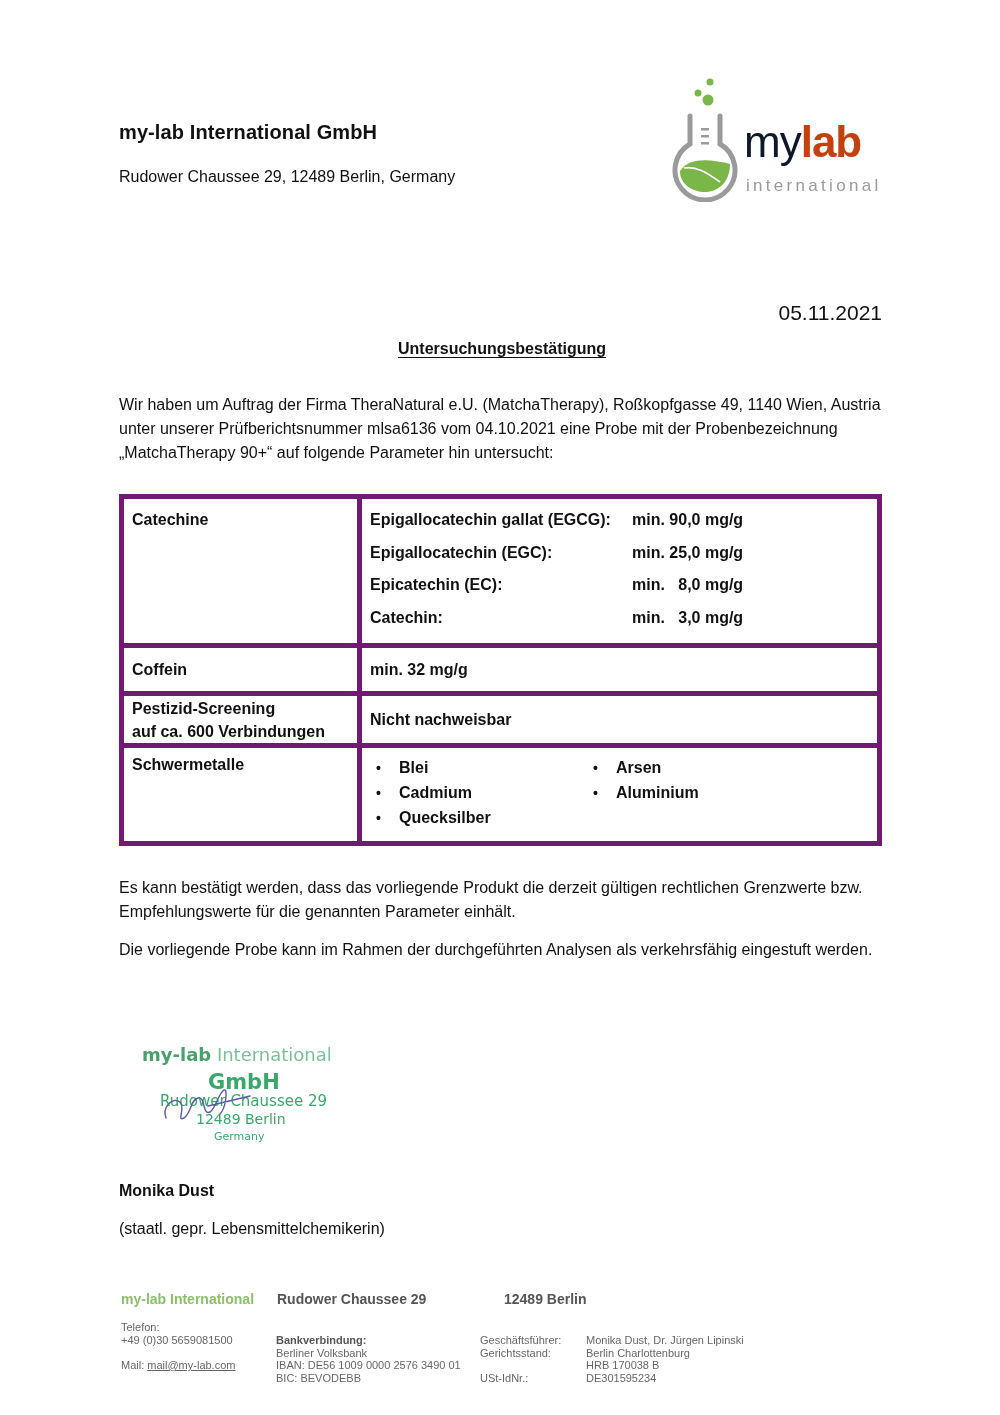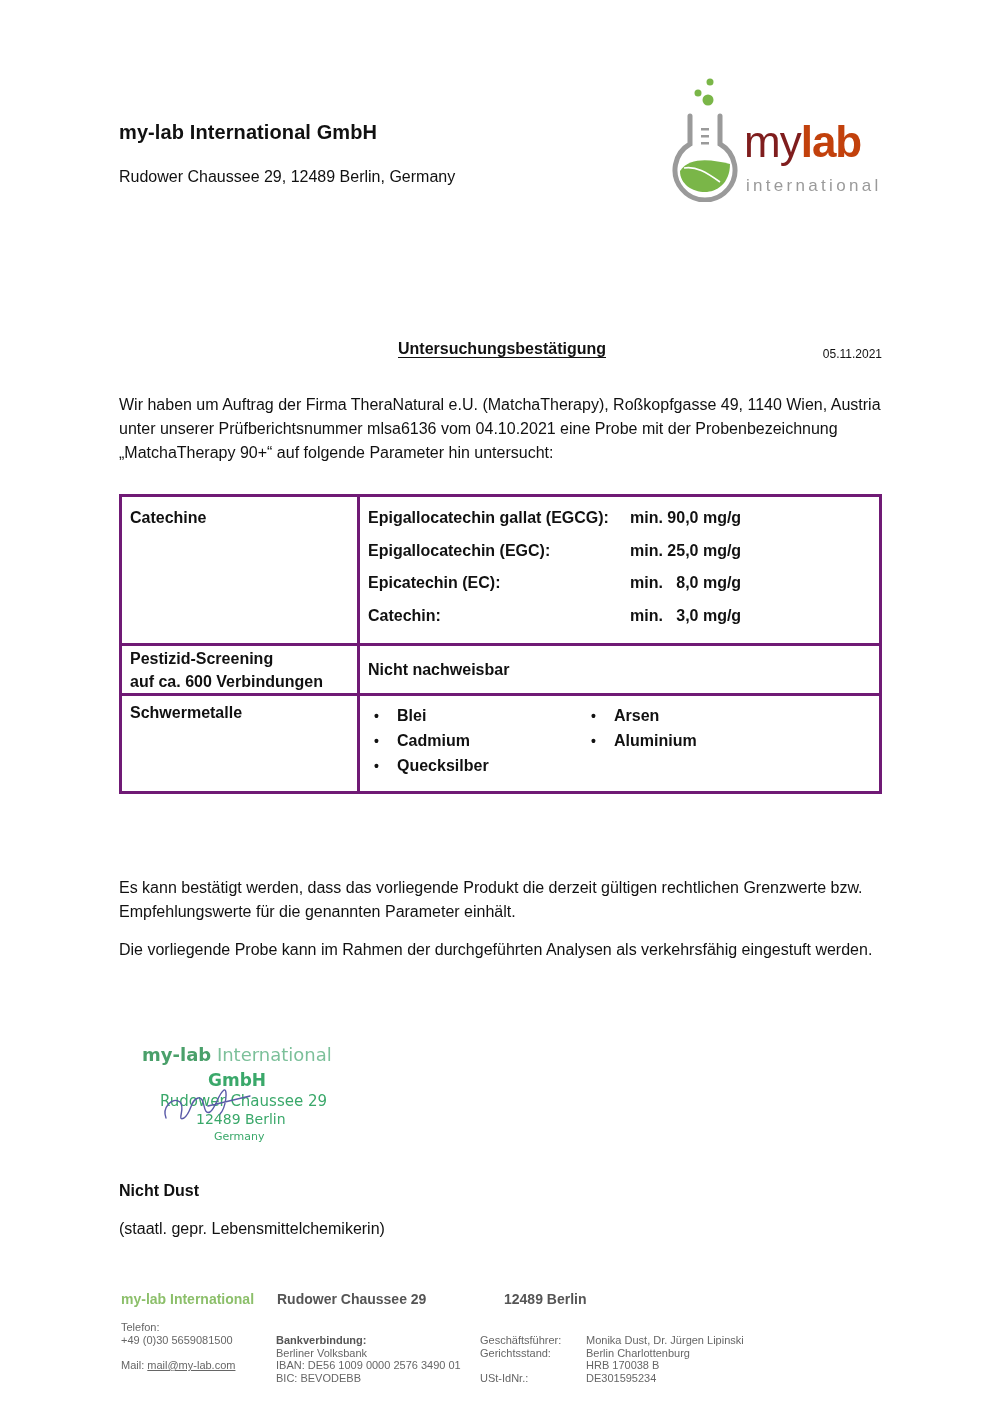--- a/index.html
+++ b/index.html
@@ -12,37 +12,37 @@
   }
   .abs { position: absolute; }
 
   
   .company-name { left: 119px; top: 121px; font-size: 20px; font-weight: bold; letter-spacing: 0.1px; }
   .addr { left: 119px; top: 165px; font-size: 16px; line-height: 23px; }
 
   
   .logo { left: 668px; top: 76px; width: 224px; height: 126px; }
   .logo-word { position: absolute; left: 76px; top: 44px; font-size: 44px; line-height: 44px; letter-spacing: -1px; }
-  .logo-my { color: #7f1d1d; font-weight: normal; }
+  .logo-my { color: #0f172a; font-weight: normal; }
   .logo-lab { color: #c2410c; font-weight: bold; }
   .logo-intl { position: absolute; left: 78px; top: 100px; font-size: 17px; color: #9a9a9a; letter-spacing: 3.3px; }
 
-  .date { right: 118px; top: 301px; font-size: 12px; margin-top: 46px; }
+  .date { right: 118px; top: 301px; font-size: 21px; }
   .title { left: 398px; top: 340px; font-size: 16px; font-weight: bold; text-decoration: underline; text-underline-offset: 3px; }
 
   .intro { left: 119px; top: 393px; width: 770px; font-size: 16px; line-height: 24px; }
 
   
   .results-table {
     left: 119px; top: 494px; width: 763px;
     border-collapse: collapse;
     font-size: 16px; font-weight: bold;
   }
   .results-table td {
-    border: 3px solid #701a75;
+    border: 5px solid #701a75;
     vertical-align: top;
   }
   .col-left { width: 238px; padding: 12px 8px 0 8px; }
   .col-right { padding: 0 8px; }
   .row-catechine { height: 149px; }
   .row-coffein { height: 48px; }
   .row-pest { height: 49px; }
   .row-schwer { height: 98px; }
   .cat-line { display: flex; height: 32.5px; align-items: flex-start; }
   .cat-name { width: 262px; }
@@ -58,21 +58,21 @@
   .bullet { width: 23px; font-size: 14px; }
 
   .confirm { left: 119px; width: 770px; font-size: 16px; font-weight: normal; line-height: 24px; }
   .confirm1 { top: 876px; }
   .confirm2 { top: 938px; }
 
   
   .stamp { left: 140px; top: 1040px; width: 210px; height: 110px; color: #3aa86a; text-align: center; font-family: "DejaVu Sans", sans-serif; }
   .stamp .s1 { position: absolute; left: 2px; top: 4px; font-size: 18px; font-weight: bold; color: #4aa06a; white-space: nowrap; }
   .stamp .s1 .thin { font-weight: normal; color: #7cc09a; }
-  .stamp .s2 { position: absolute; left: 68px; top: 30px; font-size: 17px; font-weight: bold; }
+  .stamp .s2 { position: absolute; left: 68px; top: 30px; font-size: 21px; font-weight: bold; }
   .stamp .s3 { position: absolute; left: 20px; top: 52px; font-size: 15px; }
   .stamp .s4 { position: absolute; left: 56px; top: 71px; font-size: 14px; }
   .stamp .s5 { position: absolute; left: 74px; top: 90px; font-size: 11px; }
   .signature { position: absolute; left: 18px; top: 38px; width: 100px; height: 50px; }
 
   .signer { left: 119px; top: 1182px; font-size: 16px; font-weight: bold; }
   .signer-title { left: 119px; top: 1220px; font-size: 16px; }
 
   
   .footer { font-family: "Liberation Sans", sans-serif; color: #666666; }
@@ -134,20 +134,24 @@
           <span class="cat-name">Epicatechin (EC):</span>
           <span class="cat-val">min.   8,0 mg/g</span>
         </div>
         <div class="cat-line">
           <span class="cat-name">Catechin:</span>
           <span class="cat-val">min.   3,0 mg/g</span>
         </div>
       </div>
     </td>
   </tr>
+  <tr class="row-coffein">
+    <td class="col-left">Coffein</td>
+    <td class="col-right">min. 32 mg/g</td>
+  </tr>
   <tr class="row-pest">
     <td class="col-left">
       <div>Pestizid-Screening</div>
       <div>auf ca. 600 Verbindungen</div>
     </td>
     <td class="col-right">Nicht nachweisbar</td>
   </tr>
   <tr class="row-schwer">
     <td class="col-left">Schwermetalle</td>
     <td class="col-right">
@@ -185,21 +189,21 @@
   <div class="s1"><span>my-lab</span><span class="thin"> International</span></div>
   <div class="s2">GmbH</div>
   <div class="s3">Rudower Chaussee 29</div>
   <div class="s4">12489 Berlin</div>
   <div class="s5">Germany</div>
   <svg class="signature" viewBox="0 0 100 50">
     <path d="M8 40 C 4 30, 14 18, 22 24 C 28 30, 18 44, 26 40 C 34 34, 32 22, 40 20 C 48 18, 44 38, 52 34 C 58 30, 60 16, 66 12 C 70 10, 68 30, 62 36 M 50 28 L 92 18" fill="none" stroke="#5a5aa8" stroke-width="1.4" stroke-linecap="round"></path>
   </svg>
 </div>
 
-<div class="abs signer">Nicht Dust</div>
+<div class="abs signer">Monika Dust</div>
 <div class="abs signer-title">(staatl. gepr. Lebensmittelchemikerin)</div>
 
 <div class="abs footer f-brand">my-lab International</div>
 <div class="abs footer f-street">Rudower Chaussee 29</div>
 <div class="abs footer f-city">12489 Berlin</div>
 
 <div class="abs footer f-small f-tel">
   <div>Telefon:</div>
   <div>+49 (0)30 5659081500</div>
 </div>

